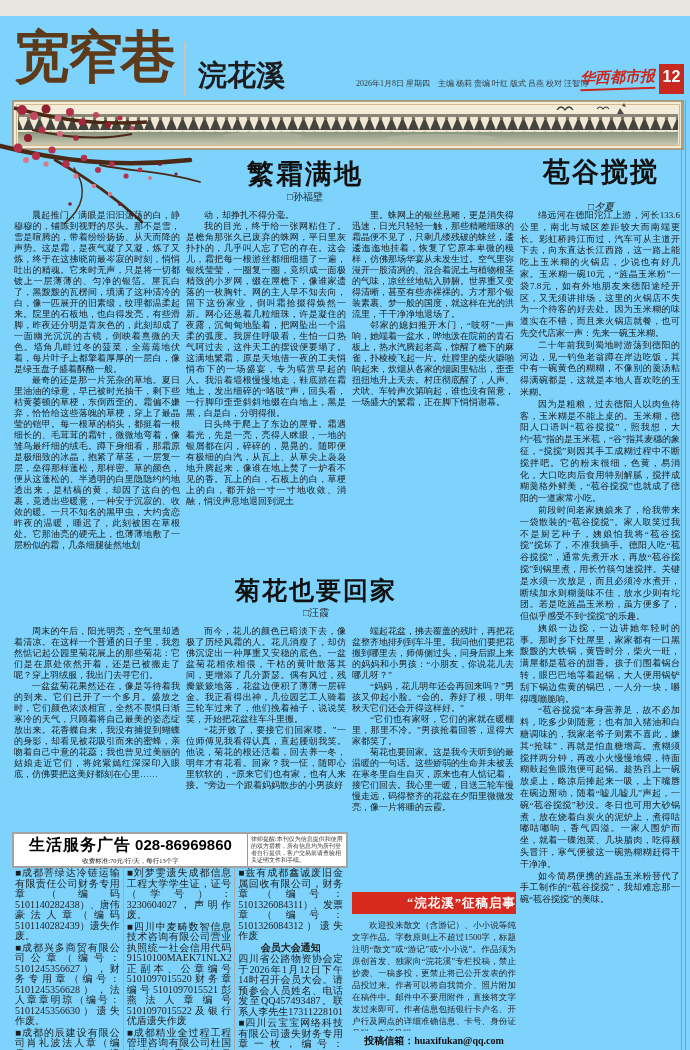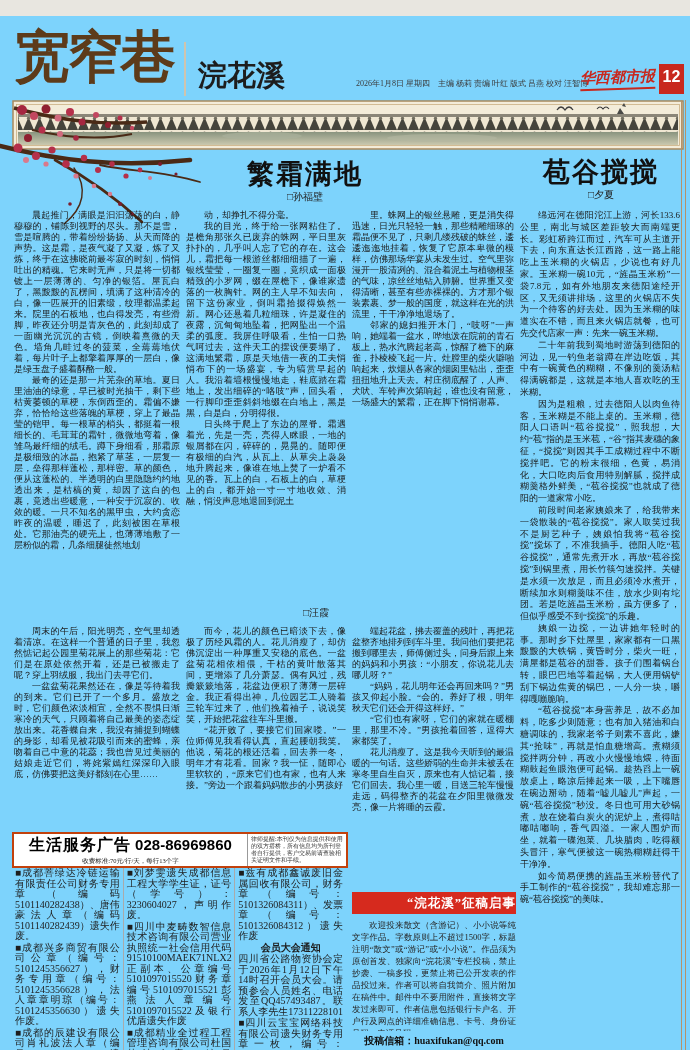--- a/index.html
+++ b/index.html
@@ -20,21 +20,21 @@
   .banner{position:absolute;left:12px;top:84px;}
   .branch{position:absolute;left:0px;top:118px;pointer-events:none;}
   
   .artcol{position:absolute;text-align:justify;font-size:9px;line-height:11px;color:#1a1a1a;overflow:hidden;}
   .artcol p{margin:0;text-indent:2em;}
   .headline{position:absolute;text-align:center;font-size:27px;font-weight:800;color:#111;letter-spacing:2px;}
   .headline.small{font-size:25px;}
   .byline{position:absolute;text-align:center;font-size:10px;color:#222;}
   
   .ads{position:absolute;left:12px;top:816px;width:334px;height:229px;}
-  .ads-header{position:absolute;left:0;top:0;width:332px;height:32px;border:2px solid #c2410c;
+  .ads-header{position:absolute;left:0;top:0;width:332px;height:32px;border:2px solid #a3a3a3;
         display:flex;align-items:stretch;background:#fff;}
   .ads-header-left{flex:1;display:flex;flex-direction:column;align-items:center;justify-content:center;}
   .ads-title-row{display:flex;align-items:baseline;gap:4px;}
   .ads-title{font-size:16px;font-weight:900;font-family:"Liberation Sans",sans-serif;letter-spacing:1px;}
   .ads-phone{font-size:15px;font-weight:900;font-family:"Liberation Sans",sans-serif;}
   .ads-rate{font-size:6.5px;color:#222;margin-top:1px;}
   .ads-disclaimer{width:92px;font-size:6px;line-height:7px;color:#333;padding:2px 3px;border-left:1px solid #999;
         display:flex;align-items:center;}
   .ads-cols{position:absolute;left:0;top:36px;width:334px;height:193px;display:flex;}
   .adcol{width:110px;padding:0 3px;font-size:10px;line-height:10.5px;text-align:justify;overflow:hidden;color:#1d1d1d;}
@@ -158,45 +158,46 @@
       <p>动，却挣扎不得分毫。</p>
       <p>我的目光，终于给一张网粘住了。是檐角那张久已废弃的蛛网，平日里灰扑扑的，几乎叫人忘了它的存在。这会儿，霜把每一根游丝都细细描了一遍，银线莹莹，一圈复一圈，竟织成一面极精致的小罗网，缀在屋檐下，像谁家遗落的一枚胸针。网的主人早不知去向，留下这份家业，倒叫霜拾掇得焕然一新。网心还悬着几粒细珠，许是凝住的夜露，沉甸甸地坠着，把网坠出一个温柔的弧度。我屏住呼吸看，生怕一口热气呵过去，这件天工的摆设便要塌了。这满地繁霜，原是天地借一夜的工夫悄悄布下的一场盛宴，专为犒赏早起的人。我沿着墙根慢慢地走，鞋底踏在霜地上，发出细碎的“咯吱”声，回头看，一行脚印歪歪斜斜地缀在白地上，黑是黑，白是白，分明得很。</p>
       <p>日头终于爬上了东边的屋脊。霜遇着光，先是一亮，亮得人眯眼，一地的银屑都在闪，碎碎的，晃晃的。随即便有极细的白汽，从瓦上、从草尖上袅袅地升腾起来，像谁在地上焚了一炉看不见的香。瓦上的白，石板上的白，草梗上的白，都开始一寸一寸地收敛、消融，悄没声息地退回到泥土</p>
     </div>
   <div class="artcol" style="left:352px;top:194px;width:162px;height:356px;">
       <p>里。蛛网上的银丝悬雕，更是消失得迅速，日光只轻轻一触，那些精雕细琢的霜晶便不见了，只剩几缕残破的蛛丝，逶逶迤迤地挂着，恢复了它原本卑微的模样，仿佛那场华宴从未发生过。空气里弥漫开一股清冽的、混合着泥土与植物根茎的气味，凉丝丝地钻入肺腑。世界重又变得清晰，甚至有些赤裸裸的。方才那个银装素裹、梦一般的国度，就这样在光的洪流里，干干净净地退场了。</p>
       <p>邻家的媳妇推开木门，“吱呀”一声响，她端着一盆水，哗地泼在院前的青石板上，热水汽腾起老高，惊醒了檐下的麻雀，扑棱棱飞起一片。灶膛里的柴火噼啪响起来，炊烟从各家的烟囱里钻出，歪歪扭扭地升上天去。村庄彻底醒了，人声、犬吠、车铃声次第响起，谁也没有留意，一场盛大的繁霜，正在脚下悄悄谢幕。</p>
     </div>
 
   <div class="headline" style="left:520px;top:138px;width:162px;">苞谷搅搅</div>
-  <div class="byline" style="left:520px;top:172px;width:162px;">□夕夏</div>
+  <div class="byline" style="left:520px;top:184px;width:162px;font-style:italic;">□夕夏</div>
   <div class="artcol" style="left:520px;top:194px;width:160px;height:848px;line-height:11.8px;">
       <p>绵远河在德阳沱江上游，河长133.6公里，南北与城区差距较大而南端更长。彩虹桥跨江而过，汽车可从主道开下去，向东直达长江西路，这一路上能吃上玉米糊的火锅店，少说也有好几家。玉米糊一碗10元，“旌晶玉米粉”一袋7.8元，如有外地朋友来德阳途经开区，又无须讲排场，这里的火锅店不失为一个待客的好去处。因为玉米糊的味道实在不错，而且来火锅店就餐，也可先交代店家一声：先来一碗玉米糊。</p>
       <p>二十年前我到蜀地时游荡到德阳的河边，见一钓鱼老翁蹲在岸边吃饭，其中有一碗黄色的糊糊，不像别的羹汤粘得满碗都是，这就是本地人喜欢吃的玉米糊。</p>
       <p>因为是粗粮，过去德阳人以肉鱼待客，玉米糊是不能上桌的。玉米糊，德阳人口语叫“苞谷搅搅”，照我想，大约“苞”指的是玉米苞，“谷”指其麦穗的象征，“搅搅”则因其手工成糊过程中不断搅拌吧。它的粉末很细，色黄，易消化，大口吃肉后食用特别解腻，搅拌成糊羹格外鲜美，“苞谷搅搅”也就成了德阳的一道家常小吃。</p>
       <p>前段时间老家姨娘来了，给我带来一袋散装的“苞谷搅搅”。家人取笑过我不是厨艺种子，姨娘怕我将“苞谷搅搅”搅坏了，不准我插手。德阳人吃“苞谷搅搅”，通常先煮开水，再放“苞谷搅搅”到锅里煮，用长竹筷匀速搅拌。关键是水须一次放足，而且必须冷水煮开，断续加水则糊羹味不佳，放水少则有坨团。若是吃旌晶玉米粉，虽方便多了，但似乎感受不到“搅搅”的乐趣。</p>
       <p>姨娘一边搅，一边讲她年轻时的事。那时乡下灶屋里，家家都有一口黑黢黢的大铁锅，黄昏时分，柴火一旺，满屋都是苞谷的甜香。孩子们围着锅台转，眼巴巴地等着起锅，大人便用锅铲刮下锅边焦黄的锅巴，一人分一块，嚼得嘎嘣脆响。</p>
       <p>“苞谷搅搅”本身营养足，故不必加料，吃多少则随意；也有加入猪油和白糖调味的，我家老爷子则素不喜此，嫌其“抢味”，再就是怕血糖增高。煮糊须搅拌两分钟，再改小火慢慢地煨，待面糊鼓起鱼眼泡便可起锅。趁热舀上一碗放桌上，略凉后捧起来一吸，上下嘴唇在碗边掰动，随着“嘘儿嘘儿”声起，一碗“苞谷搅搅”秒没。冬日也可用大砂锅煮，放在烧着白炭火的泥炉上，煮得咕嘟咕嘟响，香气四溢。一家人围炉而坐，就着一碟泡菜、几块腊肉，吃得额头冒汗，寒气便被这一碗热糊糊赶得干干净净。</p>
       <p>如今简易便携的旌晶玉米粉替代了手工制作的“苞谷搅搅”，我却难忘那一碗“苞谷搅搅”的美味。</p>
     </div>
 
+  <div class="headline small" style="left:196px;top:558px;width:240px;">菊花也要回家</div>
   <div class="byline" style="left:196px;top:590px;width:240px;">□汪霞</div>
   <div class="artcol" style="left:14px;top:610px;width:166px;height:202px;">
       <p>周末的午后，阳光明亮，空气里却透着清凉。在这样一个普通的日子里，我忽然惦记起公园里菊花展上的那些菊花：它们是在原处依然开着，还是已被搬走了呢？穿上羽绒服，我出门去寻它们。</p>
       <p>一盆盆菊花果然还在，像是等待着我的到来。它们已开了一个多月。盛放之时，它们颜色浓淡相宜，全然不畏惧日渐寒冷的天气，只顾着将自己最美的姿态绽放出来。花香蝶自来，我没有捕捉到蝴蝶的身影，却看见被花吸引而来的蜜蜂，亲吻着自己中意的花蕊；我也曾见过美丽的姑娘走近它们，将姹紫嫣红深深印入眼底，仿佛要把这美好都刻在心里……</p>
     </div>
   <div class="artcol" style="left:186px;top:610px;width:160px;height:202px;">
       <p>而今，花儿的颜色已暗淡下去，像极了历经风霜的人。花儿消瘦了，却仿佛沉淀出一种厚重又安稳的底色。一盆盆菊花相依相偎，干枯的黄叶散落其间，更增添了几分萧瑟。偶有风过，残瓣簌簌地落，花盆边便积了薄薄一层碎金。我正看得出神，几位园艺工人骑着三轮车过来了，他们挽着袖子，说说笑笑，开始把花盆往车斗里搬。</p>
       <p>“花开败了，要接它们回家喽。”一位师傅见我看得认真，直起腰朝我笑。他说，菊花的根还活着，回去养一冬，明年才有花看。回家？我一怔，随即心里软软的，“原来它们也有家，也有人来接。”旁边一个跟着妈妈散步的小男孩好</p>
     </div>
   <div class="artcol" style="left:352px;top:610px;width:162px;height:202px;">
       <p>端起花盆，拂去覆盖的残叶，再把花盆整齐地排列到车斗里。我问他们要把花搬到哪里去，师傅侧过头，问身后跟上来的妈妈和小男孩：“小朋友，你说花儿去哪儿呀？”</p>
       <p>“妈妈，花儿明年还会再回来吗？”男孩又仰起小脸。“会的。养好了根，明年秋天它们还会开得这样好。”</p>
       <p>“它们也有家呀，它们的家就在暖棚里，那里不冷。”男孩抢着回答，逗得大家都笑了。</p>
-      <p>花儿消瘦了。这是我今天听到的最温暖的一句话。这些娇弱的生命并未被丢在寒冬里自生自灭，原来也有人惦记着，接它们回去。我心里一暖，目送三轮车慢慢走远，码得整齐的花盆在夕阳里微微发亮，像一片将睡的云霞。</p>
+      <p>菊花也要回家。这是我今天听到的最温暖的一句话。这些娇弱的生命并未被丢在寒冬里自生自灭，原来也有人惦记着，接它们回去。我心里一暖，目送三轮车慢慢走远，码得整齐的花盆在夕阳里微微发亮，像一片将睡的云霞。</p>
     </div>
 
   <div class="ads">
     <div class="ads-header">
       <div class="ads-header-left">
         <div class="ads-title-row">
           <span class="ads-title">生活服务广告</span>
           <span class="ads-phone">028-86969860</span>
         </div>
         <div class="ads-rate">收费标准:70元/行/天，每行13个字</div>

